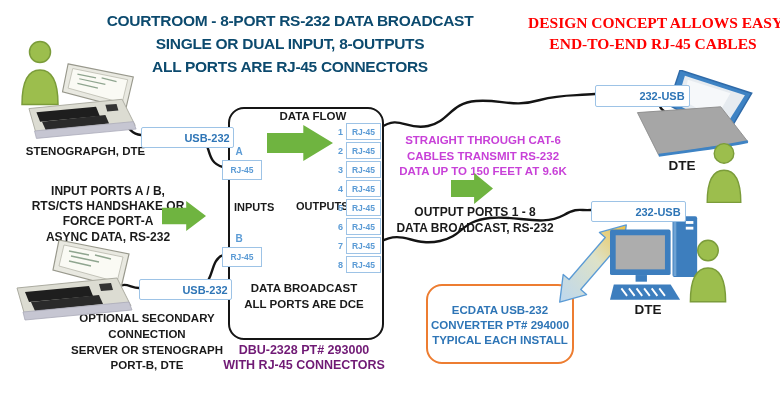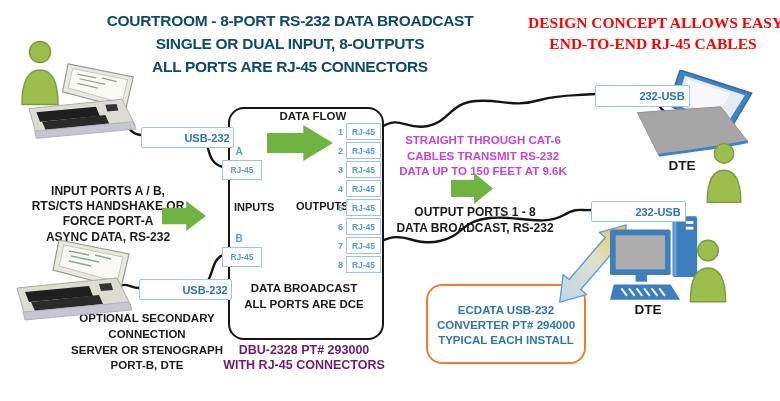--- a/index.html
+++ b/index.html
@@ -13,21 +13,21 @@
          font-weight:bold;font-size:11px;z-index:3;padding-left:39px;}
   .jack{position:absolute;display:flex;align-items:center;justify-content:center;
         background:#fff;border:1.4px solid #9DC3E6;color:#5B9BD5;font-weight:bold;
         font-size:8.5px;z-index:3;}
   .port-row{position:absolute;display:flex;align-items:center;gap:3px;z-index:3;}
   .pnum{width:9px;text-align:right;color:#5B9BD5;font-weight:bold;font-size:9px;}
   .pjack{width:33px;height:15px;display:flex;align-items:center;justify-content:center;
          border:1.4px solid #9DC3E6;background:#fff;color:#5B9BD5;font-weight:bold;font-size:8.5px;}
   .switch{position:absolute;left:228px;top:107px;width:152px;height:229px;background:#fff;
           border:2.6px solid #151515;border-radius:16px;z-index:2;}
-  .converter{position:absolute;left:426px;top:284px;width:160px;height:80px;background:#fff;
+  .converter{position:absolute;left:426px;top:284px;width:148px;height:80px;background:#fff;
              border:2.5px solid #ED7D31;border-radius:16px;z-index:2;box-sizing:border-box;}
   .blue-label{color:#5B9BD5;font-weight:bold;font-size:10px;position:absolute;z-index:3;text-align:center;}
   .title{position:absolute;left:95px;top:9px;width:390px;text-align:center;font-weight:bold;
          font-size:15.5px;line-height:23px;letter-spacing:-0.3px;color:#0c4a6e;}
   .design{position:absolute;left:528px;top:12px;width:250px;text-align:center;font-weight:bold;
           font-family:"Liberation Serif",serif;font-size:15.5px;line-height:21px;color:#FF0000;}
   .red-label{color:#701a75;}
   .magenta{color:#C841D8;}
   .conv-text{padding-top:17px;text-align:center;font-weight:bold;font-size:11.5px;
              line-height:15px;color:#2E75B6;}
@@ -70,20 +70,21 @@
     <polygon points="44,2 114,16 106,50 38,32" fill="#E9E9E1" stroke="#98988C" stroke-width="1.2"></polygon>
     <polygon points="49,7 108,19 102,44 44,28" fill="#FAFAF4" stroke="#B8B8AC" stroke-width="0.8"></polygon>
     <path d="M54,13 l20,4 M56,18 l28,6 M54,23 l22,5 M80,17 l16,4" stroke="#8FA58F" stroke-width="1.3" fill="none"></path>
     <polygon points="2,50 102,40 116,68 10,78" fill="#DCDCD2" stroke="#ABABA0" stroke-width="1"></polygon>
     <polygon points="10,54 74,48 78,58 14,64" fill="#1E1E1E"></polygon>
     <polygon points="16,64 84,57 88,66 20,73" fill="#2A2A2A"></polygon>
     <polygon points="84,46 96,45 98,52 86,53" fill="#333333"></polygon>
     <polygon points="8,74 114,64 117,72 10,82" fill="#C6C6D2" stroke="#A9A9B8" stroke-width="0.8"></polygon>
   </svg>
 
+  <div class="note nw" style="left:8px;top:145px;width:155px;font-size:11.5px">STENOGRAPGH, DTE</div>
 
   <div class="badge" style="left:141px;top:127px;width:52px;height:19px">USB-232</div>
 
   <div class="note" style="left:13px;top:184px;width:190px;font-size:12px;line-height:15.2px">
     <div class="nw">INPUT PORTS  A / B,</div>
     <div class="nw">RTS/CTS HANDSHAKE OR</div>
     <div class="nw">FORCE PORT-A</div>
     <div class="nw">ASYNC DATA, RS-232</div>
   </div>
   <svg class="abs" style="left:162px;top:201px;z-index:2" width="44" height="30" viewBox="0 0 100 54" preserveAspectRatio="none">

